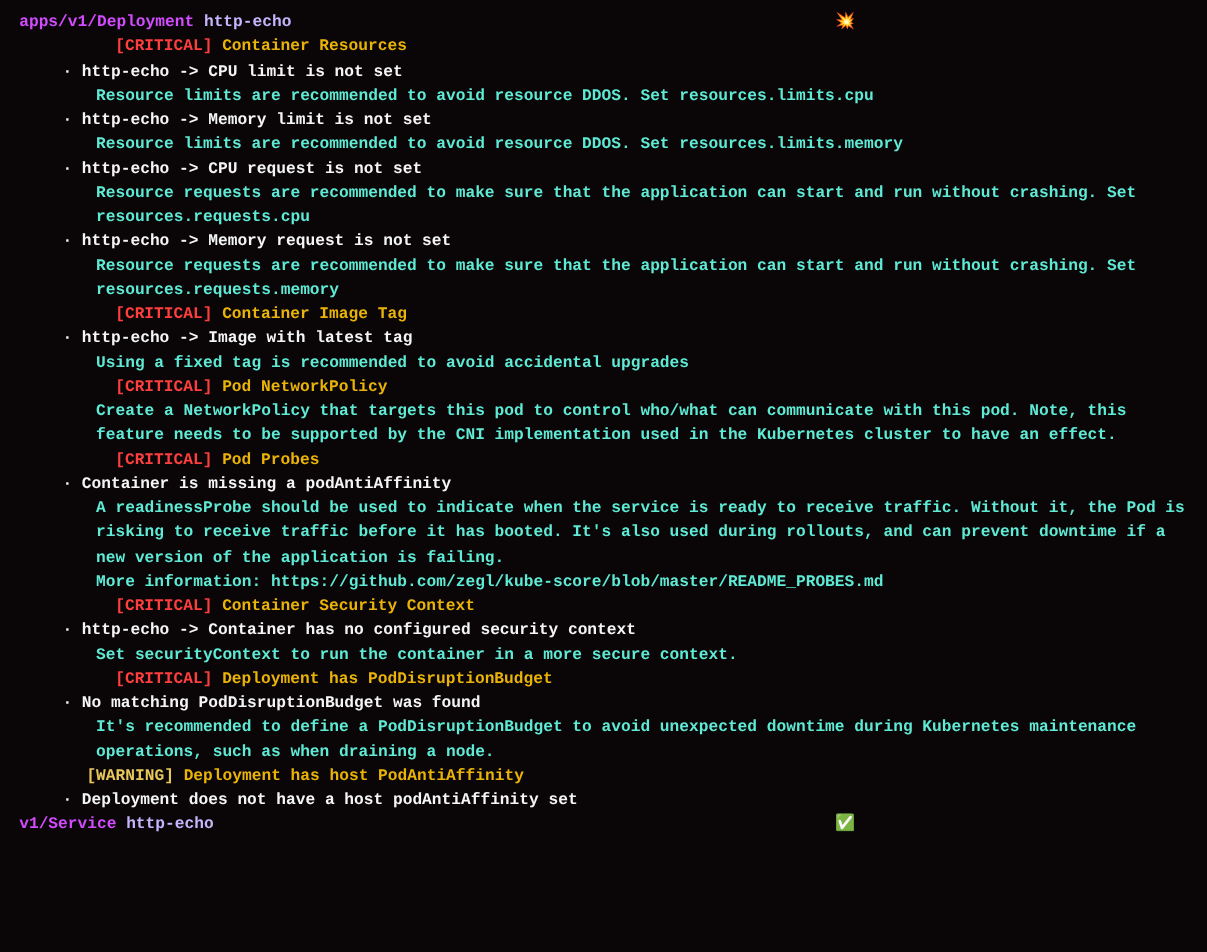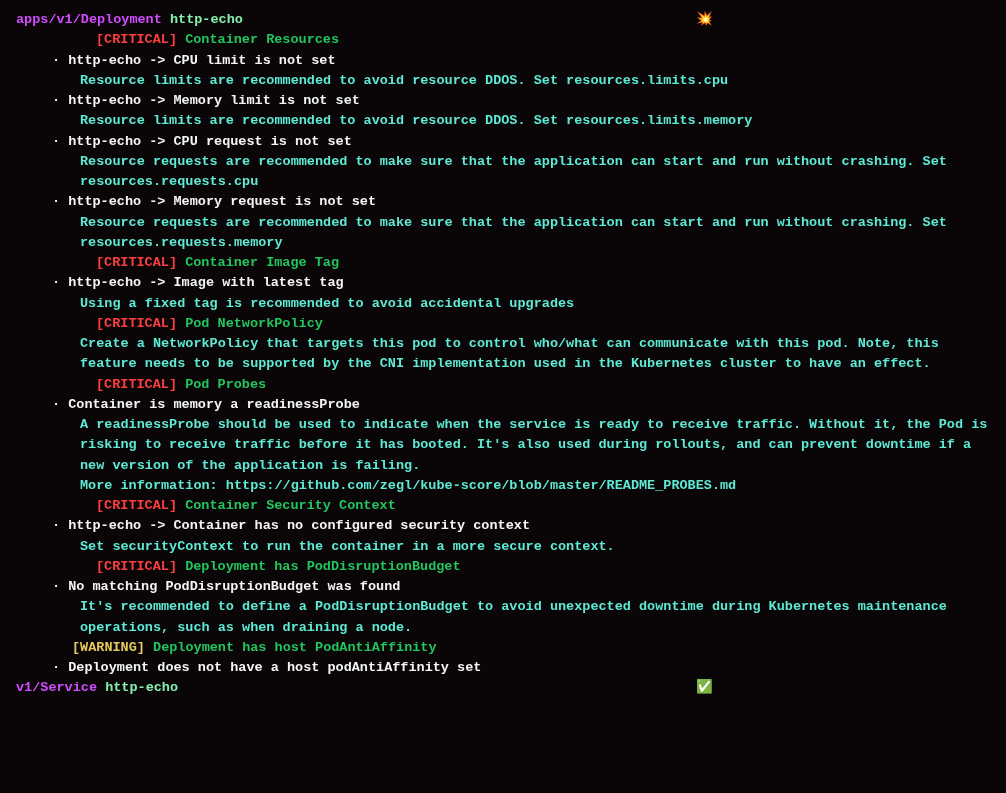--- a/index.html
+++ b/index.html
@@ -10,30 +10,30 @@
     font-family: Menlo, Monaco, "Courier New", monospace;
     font-size: 13.5px;
     line-height: 1.5;
     font-weight: bold;
     width: 1006px;
   }
   .terminal {
     padding: 10px 16px 14px 16px;
   }
   .api { color: #d24bff; }
-  .name { color: #86efac; }
+  .name { color: #c4b5fd; }
   .status-icon {
     position: absolute;
     left: 680px;
   }
   .section { padding-left: 56px; }
   .sev { }
   .sev-crit { color: #ff3e3e; margin-left: 24px; }
   .sev-warn { color: #e8c85a; }
-  .title { color: #22c55e; }
+  .title { color: #eab308; }
   .item { padding-left: 36px; }
   .bullet { color: #f5f5f5; }
   .desc { padding-left: 64px; color: #5eead4; }
   .row { white-space: pre-wrap; word-wrap: break-word; }
   .header-row { position: relative; }
 </style>
 </head>
 <body>
 
 <div class="terminal" id="terminal">
@@ -46,21 +46,21 @@
     <div class="row item"><span class="bullet">· </span><span>http-echo -&gt; CPU request is not set</span></div>
     <div class="row desc">Resource requests are recommended to make sure that the application can start and run without crashing. Set resources.requests.cpu</div>
     <div class="row item"><span class="bullet">· </span><span>http-echo -&gt; Memory request is not set</span></div>
     <div class="row desc">Resource requests are recommended to make sure that the application can start and run without crashing. Set resources.requests.memory</div>
     <div class="row section"><span class="sev sev-crit">[CRITICAL]</span> <span class="title">Container Image Tag</span></div>
     <div class="row item"><span class="bullet">· </span><span>http-echo -&gt; Image with latest tag</span></div>
     <div class="row desc">Using a fixed tag is recommended to avoid accidental upgrades</div>
     <div class="row section"><span class="sev sev-crit">[CRITICAL]</span> <span class="title">Pod NetworkPolicy</span></div>
     <div class="row desc">Create a NetworkPolicy that targets this pod to control who/what can communicate with this pod. Note, this feature needs to be supported by the CNI implementation used in the Kubernetes cluster to have an effect.</div>
     <div class="row section"><span class="sev sev-crit">[CRITICAL]</span> <span class="title">Pod Probes</span></div>
-    <div class="row item"><span class="bullet">· </span><span>Container is memory a readinessProbe</span></div>
+    <div class="row item"><span class="bullet">· </span><span>Container is missing a podAntiAffinity</span></div>
     <div class="row desc">A readinessProbe should be used to indicate when the service is ready to receive traffic. Without it, the Pod is risking to receive traffic before it has booted. It's also used during rollouts, and can prevent downtime if a new version of the application is failing.
 More information: https://github.com/zegl/kube-score/blob/master/README_PROBES.md</div>
     <div class="row section"><span class="sev sev-crit">[CRITICAL]</span> <span class="title">Container Security Context</span></div>
     <div class="row item"><span class="bullet">· </span><span>http-echo -&gt; Container has no configured security context</span></div>
     <div class="row desc">Set securityContext to run the container in a more secure context.</div>
     <div class="row section"><span class="sev sev-crit">[CRITICAL]</span> <span class="title">Deployment has PodDisruptionBudget</span></div>
     <div class="row item"><span class="bullet">· </span><span>No matching PodDisruptionBudget was found</span></div>
     <div class="row desc">It's recommended to define a PodDisruptionBudget to avoid unexpected downtime during Kubernetes maintenance operations, such as when draining a node.</div>
     <div class="row section"><span class="sev sev-warn">[WARNING]</span> <span class="title">Deployment has host PodAntiAffinity</span></div>
     <div class="row item"><span class="bullet">· </span><span>Deployment does not have a host podAntiAffinity set</span></div>

